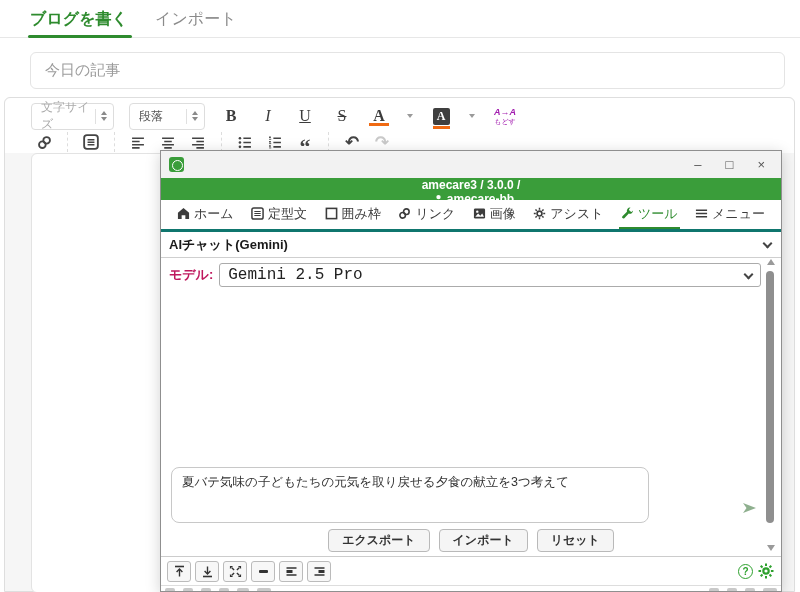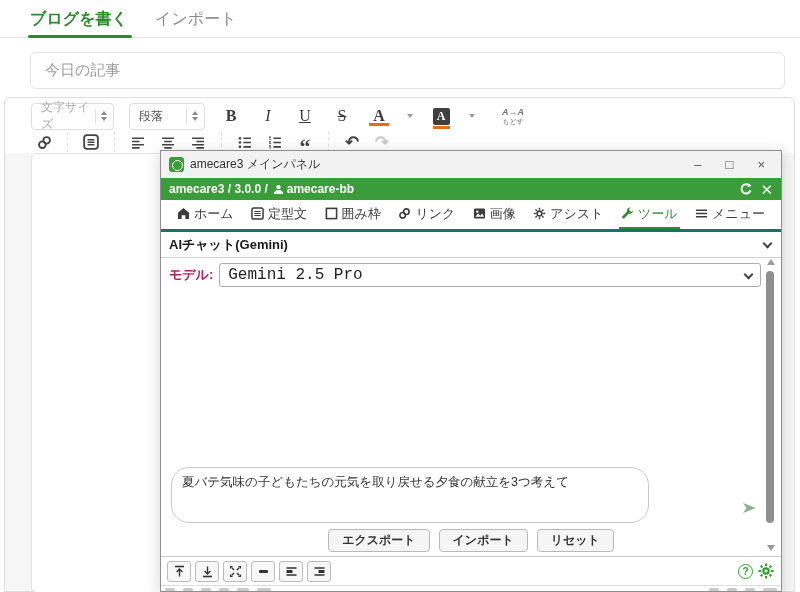--- a/index.html
+++ b/index.html
@@ -47,21 +47,21 @@
   .fmt-u { text-decoration:underline; }
   .fmt-s { text-decoration:line-through; }
   .color-a { position:relative; font-weight:bold; padding:0 2px; }
   .color-a .bar { position:absolute; left:1px; right:1px; bottom:2px; height:3px; background:#f06a12; }
   .bg-a { width:17px; height:17px; background:#3f3f3f; color:#fff; border-radius:2px;
     font-size:12px; font-weight:bold; display:flex; align-items:center; justify-content:center; position:relative; }
   .bg-a .bar { position:absolute; left:0; right:0; bottom:-4px; height:3px; background:#f06a12; }
   .caret-dn { width:0; height:0; border-left:3.5px solid transparent; border-right:3.5px solid transparent;
     border-top:4px solid #9a9a9a; margin:0 2px; }
   #reset-format { display:flex; flex-direction:column; align-items:center; line-height:1;
-    font-family:"Liberation Sans",sans-serif; color:#737373; cursor:pointer; margin-left:10px; }
+    font-family:"Liberation Sans",sans-serif; color:#a21caf; cursor:pointer; margin-left:2px; }
   #reset-format .t1 { font-size:9px; font-weight:bold; font-style:italic; }
   #reset-format .t2 { font-size:7px; margin-top:1px; }
 
   .tb2-btn { width:26px; height:24px; display:flex; align-items:center; justify-content:center; color:#444; cursor:pointer; }
   .tb2-sep { width:0; height:20px; border-left:1px dashed #ddd; margin:0 6px; }
   .undo-glyph { font-size:17px; color:#444; font-weight:bold; }
   .redo-glyph { font-size:17px; color:#c9c9c9; font-weight:bold; }
   .quote-glyph { font-family:"Liberation Serif",serif; font-size:22px; font-weight:bold; color:#444; line-height:0.4; padding-top:10px; }
 
   
@@ -70,21 +70,21 @@
   #panel-titlebar { position:absolute; left:0; top:0; width:100%; height:27px; background:#f2f2f2;
     display:flex; align-items:center; padding:0 8px; }
   #app-icon { width:15px; height:15px; background:#3a9d3a; border-radius:3px; margin-right:6px; position:relative; }
   #app-icon::before { content:""; position:absolute; left:3px; top:3px; width:9px; height:9px;
     border:1.5px solid #fff; border-radius:50%; }
   #panel-title { font-size:12px; color:#333; }
   #win-controls { margin-left:auto; display:flex; gap:24px; padding-right:8px; color:#555; font-size:13px; }
   #win-controls span { cursor:pointer; line-height:27px; }
 
   #panel-greenbar { position:absolute; left:0; top:27px; width:100%; height:22px; background:#3a9d3a;
-    display:flex; align-items:center; padding:0 8px; color:#fff; font-size:12px; font-weight:bold; }
+    display:flex; align-items:center; padding:0 8px; color:#fff; font-size:12px; font-weight:bold;flex-direction:column; }
   #greenbar-right { margin-left:auto; display:flex; align-items:center; gap:8px; }
   #greenbar-right .gicon { cursor:pointer; display:flex; align-items:center; }
   #greenbar-close { font-size:15px; font-weight:bold; line-height:1; }
 
   #panel-tabs { position:absolute; left:0; top:49px; width:100%; height:32px; background:#fff;
     border-bottom:3px solid #0f766e; display:flex; align-items:stretch; justify-content:space-between; padding:0 14px; }
   .ptab { display:flex; align-items:center; gap:4px; font-size:13px; color:#3c3c3c; cursor:pointer;
     border-bottom:2px solid transparent; padding:0 2px; }
   .ptab svg { display:block; }
   .ptab.active { color:#2e8b2e; border-bottom-color:#2e8b2e; }
@@ -103,21 +103,21 @@
   #model-select .chev { margin-bottom:2px; }
 
   
   #vscroll { position:absolute; right:5px; top:108px; width:11px; height:292px; }
   .sb-arrow { position:absolute; left:2px; width:0; height:0; border-left:4px solid transparent; border-right:4px solid transparent; }
   #sb-up { top:0; border-bottom:6px solid #9a9a9a; }
   #sb-dn { bottom:0; border-top:6px solid #9a9a9a; }
   #sb-thumb { position:absolute; left:1px; top:12px; width:8px; height:252px; background:#8f8f8f; border-radius:4px; }
 
   #prompt-box { position:absolute; left:10px; top:316px; width:478px; height:56px;
-    border:1px solid #c8c8c8; border-radius:18px; background:#fff; padding:6px 28px 6px 10px;
+    border:1px solid #c8c8c8; border-radius:8px; background:#fff; padding:6px 28px 6px 10px;
     font-size:12.5px; color:#333; line-height:1.4; }
   #send-btn { position:absolute; left:580px; top:348px; width:18px; height:18px; cursor:pointer; }
 
   #panel-actions { position:absolute; left:0; top:378px; width:100%; display:flex; justify-content:center; gap:9px; }
   .pa-btn { height:23px; background:#f5f5f5; border:1px solid #b9b9b9; border-radius:4px;
     font-size:12px; font-weight:bold; color:#333; display:flex; align-items:center; padding:0 13px; cursor:pointer; }
 
   #panel-divider1 { position:absolute; left:0; top:405px; width:100%; height:1px; background:#ccc; }
   #panel-toolbar { position:absolute; left:6px; top:409px; height:22px; display:flex; gap:4px; align-items:center; }
   .pt-btn { width:24px; height:21px; border:1px solid #bbb; border-radius:3px; background:#f7f7f7;
@@ -249,21 +249,20 @@
       <span class="tb2-btn">
         <span class="redo-glyph">↷</span>
       </span>
     </div>
   </div>
 
   <div class="abs" id="panel">
 
     <div id="panel-titlebar">
       <span id="app-icon"></span>
-      <span id="panel-title">amecare3 メインパネル</span>
       <span id="win-controls">
         <span>–</span>
         <span>□</span>
         <span>×</span>
       </span>
     </div>
 
     <div id="panel-greenbar">
       <span>amecare3 / 3.0.0 /</span>
       <span style="display:flex;align-items:center;margin-left:5px;gap:3px;">

